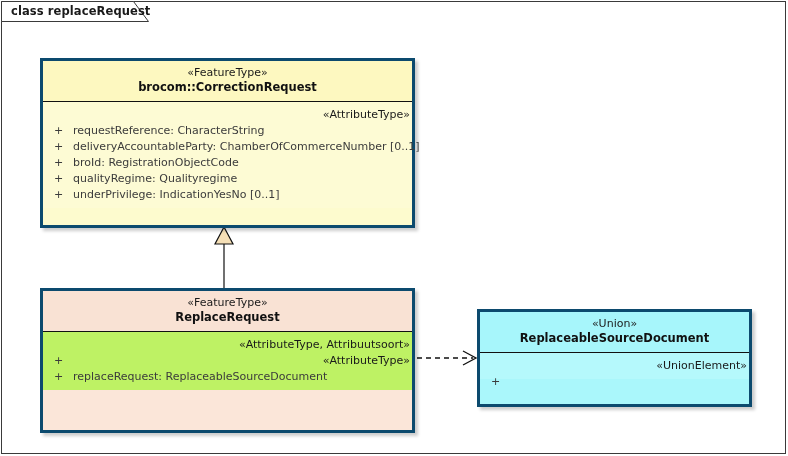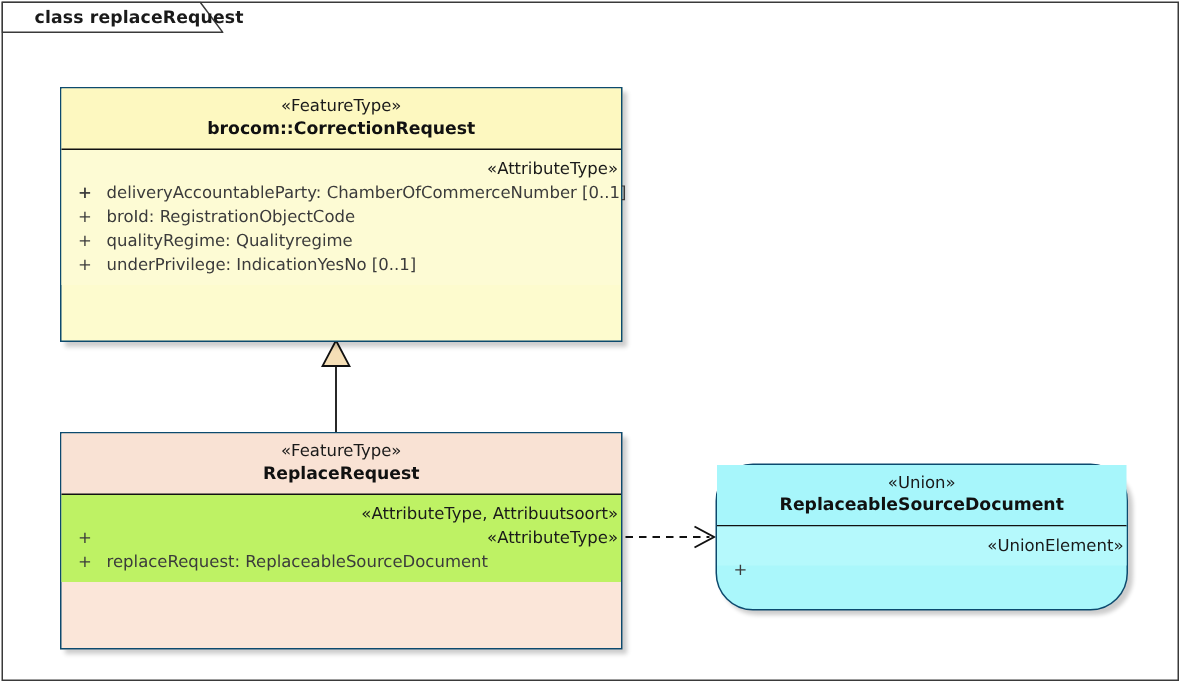--- a/index.html
+++ b/index.html
@@ -42,28 +42,27 @@
   .diagram-tab svg { display: block; }
   .diagram-tab-label {
     position: absolute;
     left: 10px;
     top: 3px;
     font-size: 11.5px;
     font-weight: bold;
     color: #1a1a1a;
     white-space: nowrap;
     letter-spacing: 0.1px;
-    margin-left: 12px;
   }
 
   
   .uml-box {
     position: absolute;
     box-sizing: border-box;
-    border: 1px solid #0c4a6e;
+    border: 3px solid #0c4a6e;
     box-shadow: 3px 3px 3px rgba(0,0,0,0.20);
     z-index: 3;
   }
   .uml-head {
     box-sizing: border-box;
     border-bottom: 1px solid #111111;
     text-align: center;
     padding: 5px 4px 6px 4px;
   }
   .stereotype {
@@ -161,20 +160,21 @@
 
   <div class="uml-box theme-yellow" style="left:40px; top:58px; width:375px; height:170px;">
     <div class="uml-head">
       <div class="stereotype">«FeatureType»</div>
       <div class="classname">brocom::CorrectionRequest</div>
     </div>
     <div class="uml-body">
       <div class="group-label">«AttributeType»</div>
       <div class="attr-row">
         <span class="attr-vis">+</span>
+        <span>requestReference: CharacterString</span>
       </div>
       <div class="attr-row">
         <span class="attr-vis">+</span>
         <span>deliveryAccountableParty: ChamberOfCommerceNumber [0..1]</span>
       </div>
       <div class="attr-row">
         <span class="attr-vis">+</span>
         <span>broId: RegistrationObjectCode</span>
       </div>
       <div class="attr-row">
@@ -199,21 +199,21 @@
         <span class="attr-vis">+</span>
       </div>
       <div class="group-label">«AttributeType»</div>
       <div class="attr-row">
         <span class="attr-vis">+</span>
         <span>replaceRequest: ReplaceableSourceDocument</span>
       </div>
     </div>
   </div>
 
-  <div class="uml-box theme-cyan" style="left:477px; top:309px; width:275px; height:98px;border-radius:25px;">
+  <div class="uml-box theme-cyan" style="left:477px; top:309px; width:275px; height:98px;">
     <div class="uml-head">
       <div class="stereotype">«Union»</div>
       <div class="classname underline">ReplaceableSourceDocument</div>
     </div>
     <div class="uml-body">
       <div class="group-label">«UnionElement»</div>
       <div class="attr-row">
         <span class="attr-vis">+</span>
       </div>
     </div>

